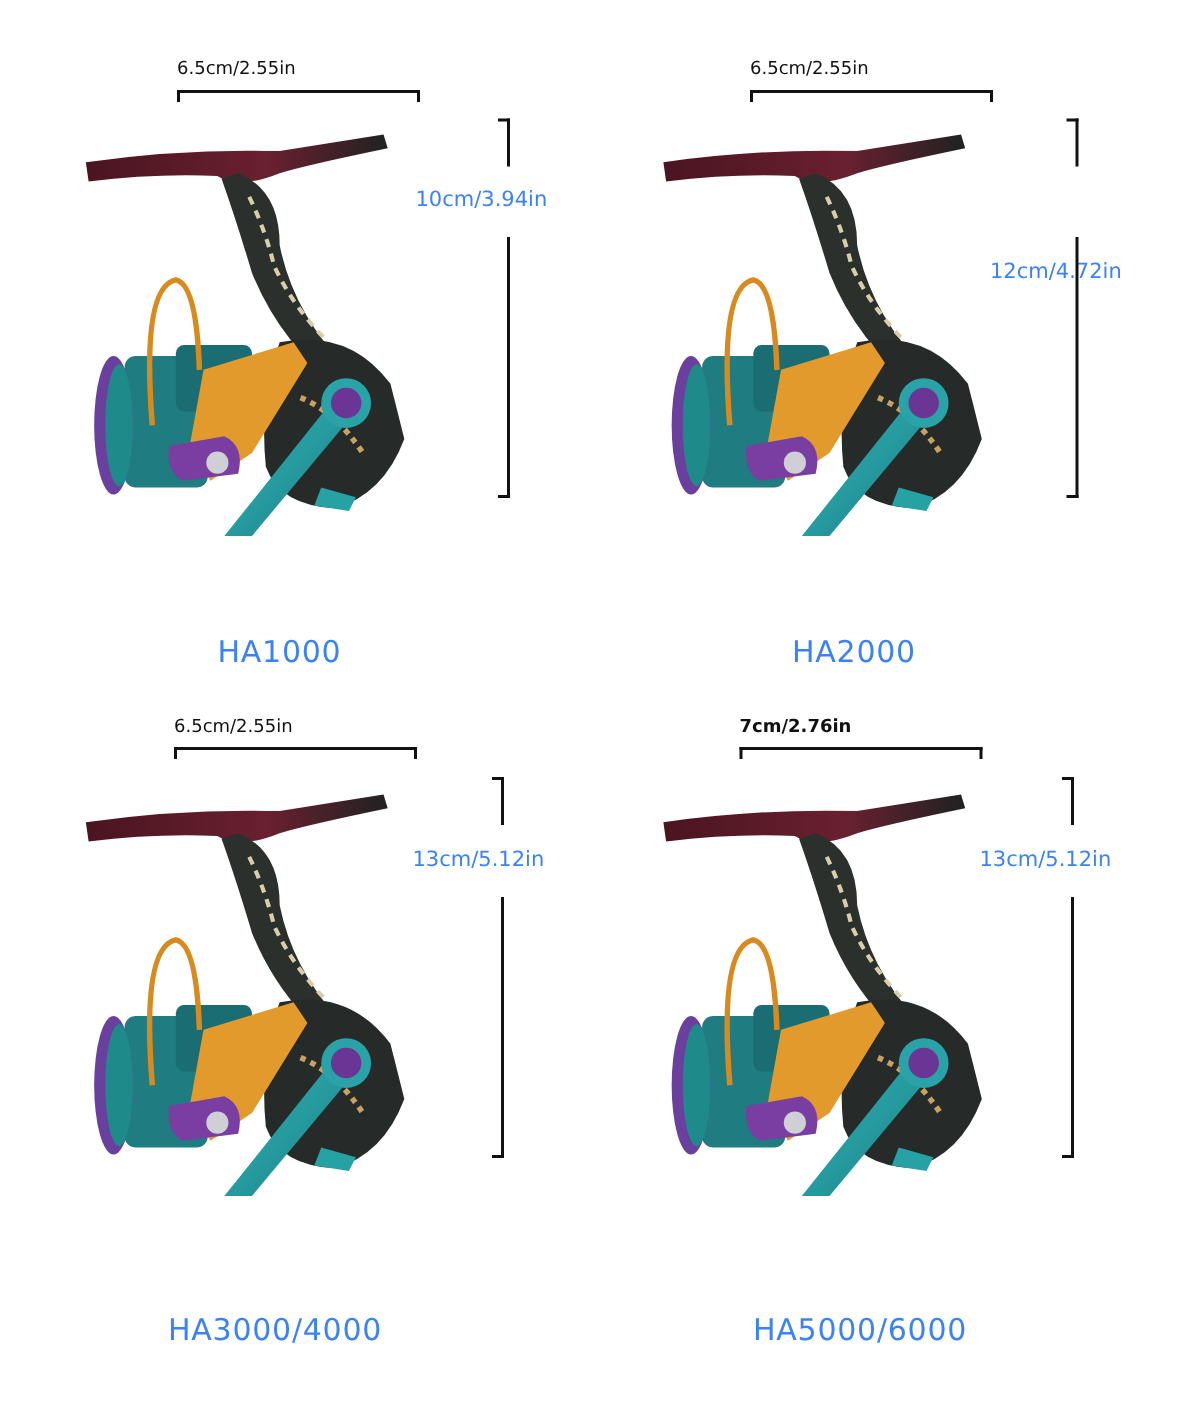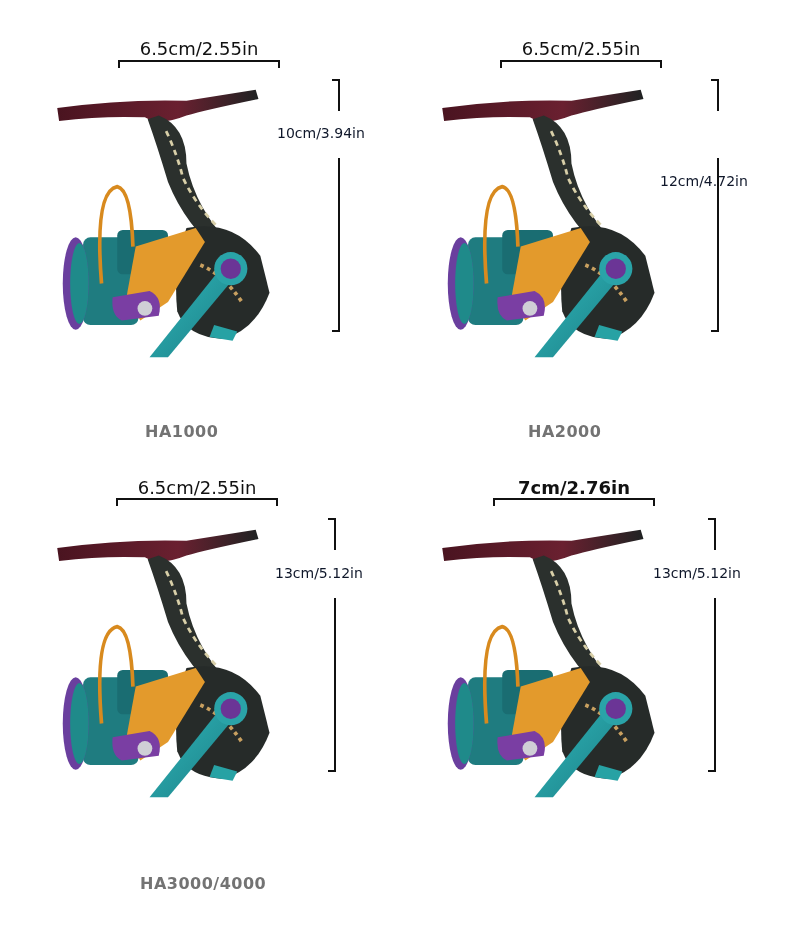--- a/index.html
+++ b/index.html
@@ -1,23 +1,23 @@
 <!DOCTYPE html>
 <html><head>
 <meta charset="utf-8">
 <style>
   html,body{margin:0;padding:0;background:#ffffff;}
   body{width:790px;height:939px;position:relative;overflow:hidden;font-family:"DejaVu Sans","Liberation Sans",sans-serif;color:#111;}
   .panel{position:absolute;width:395px;height:469px;}
-  .dim-w{position:absolute;font-size:18px;color:#111;text-align:center;}
+  .dim-w{position:absolute;font-size:12px;color:#111;}
   .bracket-h{position:absolute;height:8px;border:2px solid #111;border-bottom:none;box-sizing:border-box;}
   .bracket-v-top{position:absolute;width:8px;border:2px solid #111;border-left:none;border-bottom:none;box-sizing:border-box;}
   .bracket-v-bot{position:absolute;width:8px;border:2px solid #111;border-left:none;border-top:none;box-sizing:border-box;}
-  .dim-h{position:absolute;font-size:14px;color:#0f172a;white-space:nowrap;}
-  .model{position:absolute;font-size:16px;color:#737373;letter-spacing:0.5px;white-space:nowrap;font-weight:bold;}
+  .dim-h{position:absolute;font-size:14px;color:#3b82f6;white-space:nowrap;}
+  .model{position:absolute;font-size:20px;color:#3b82f6;letter-spacing:0.5px;white-space:nowrap;}
   .reel{position:absolute;}
 </style>
 </head>
 <body>
 
 <svg width="0" height="0" style="position:absolute">
   <defs>
     <linearGradient id="armGrad" x1="0" y1="0" x2="1" y2="1">
       <stop offset="0" stop-color="#2fb6b9"></stop>
       <stop offset="1" stop-color="#1c7f86"></stop>
@@ -85,25 +85,26 @@
 
 <div class="panel" style="left:0;top:470px;">
   <div class="dim-w" style="left:116px;top:7px;width:162px;">6.5cm/2.55in</div>
   <div class="bracket-h" style="left:116px;top:28px;width:162px;"></div>
   <div class="bracket-v-top" style="left:328px;top:48px;height:32px;"></div>
   <div class="dim-h" style="left:275px;top:95px;">13cm/5.12in</div>
   <div class="bracket-v-bot" style="left:328px;top:128px;height:174px;"></div>
   <svg class="reel" style="left:48px;top:46px;" width="240" height="295">
       <use href="#reel"></use>
     </svg>
-  <div class="model" style="left:112px;top:404px;margin-left:28px;">HA3000/4000</div>
+  <div class="model" style="left:112px;top:404px;">HA3000/4000</div>
 </div>
 
 <div class="panel" style="left:395px;top:470px;">
   <div class="dim-w" style="left:98px;top:7px;width:162px;font-weight:bold;">7cm/2.76in</div>
   <div class="bracket-h" style="left:98px;top:28px;width:162px;"></div>
   <div class="bracket-v-top" style="left:313px;top:48px;height:32px;"></div>
   <div class="dim-h" style="left:258px;top:95px;">13cm/5.12in</div>
   <div class="bracket-v-bot" style="left:313px;top:128px;height:174px;"></div>
   <svg class="reel" style="left:38px;top:46px;" width="240" height="295">
       <use href="#reel"></use>
     </svg>
+  <div class="model" style="left:107px;top:404px;">HA5000/6000</div>
 </div>
 
 </body></html>

